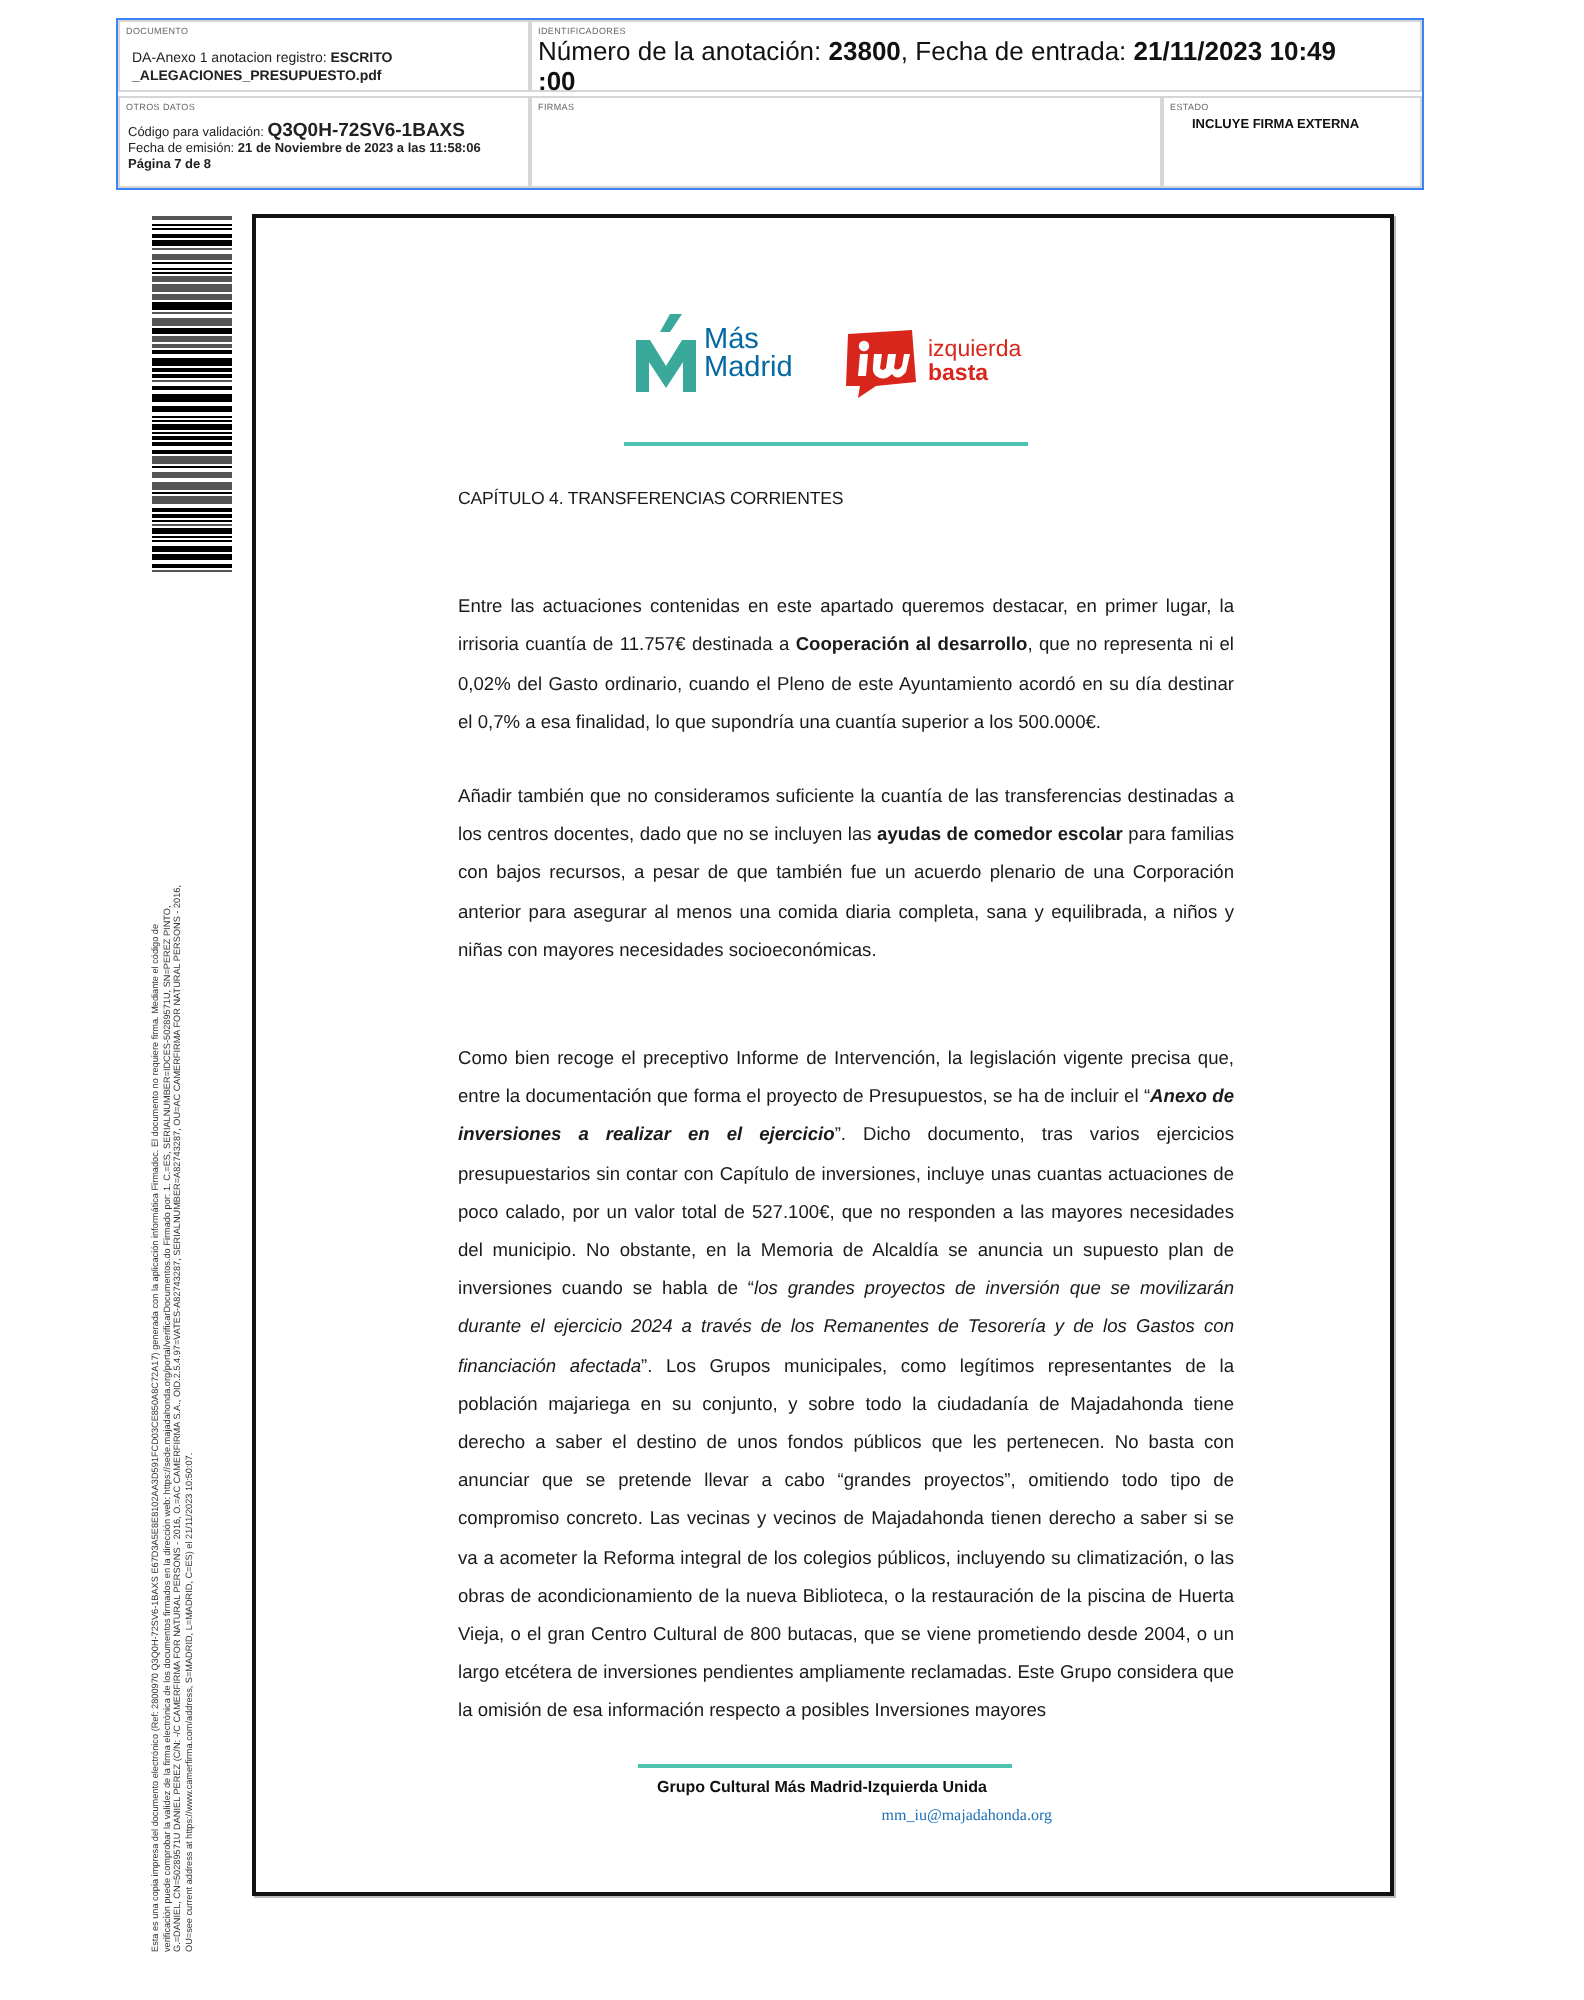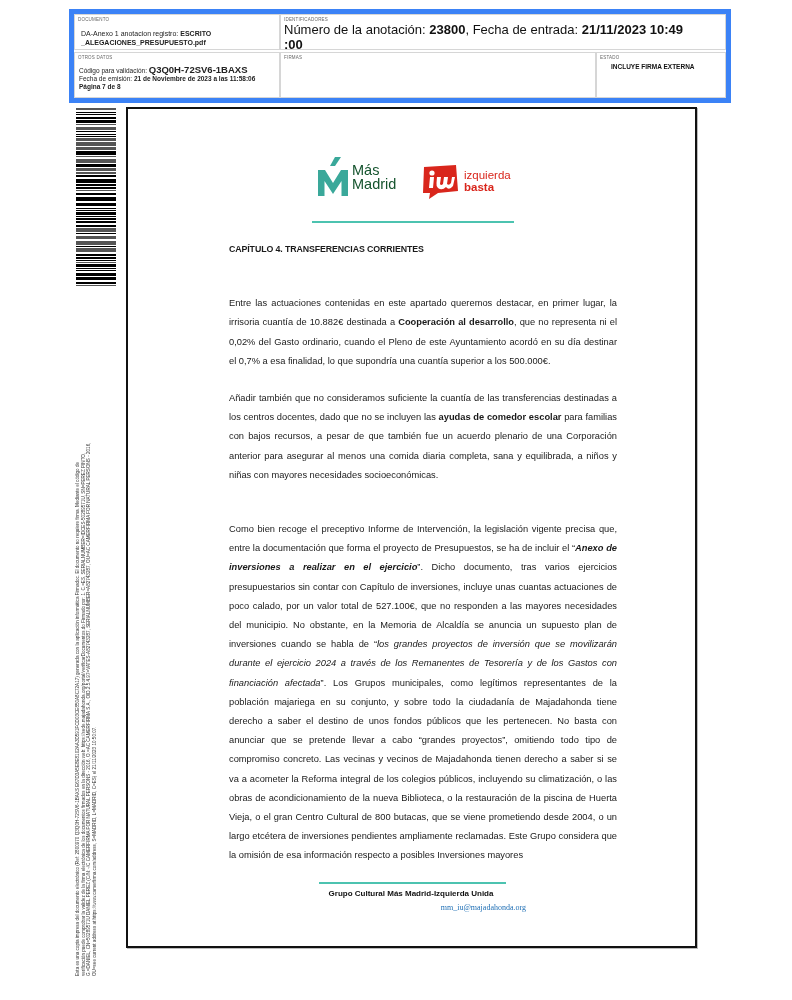--- a/index.html
+++ b/index.html
@@ -1,19 +1,19 @@
 <!DOCTYPE html>
 <html><head>
 <meta charset="utf-8">
 <style>
   html, body { margin: 0; padding: 0; background: #ffffff; }
   body { width: 792px; height: 1000px; position: relative; overflow: hidden; font-family: "Liberation Sans", sans-serif; color: #000; }
 
   
-  .hdr { position: absolute; left: 69px; top: 9px; width: 652px; height: 84px; border: 5px solid #3b82f6; }
+  .hdr { position: absolute; left: 58px; top: 9px; width: 652px; height: 84px; border: 1px solid #3b82f6; }
   .hcell { position: absolute; border: 1px solid #d6d6d6; box-sizing: border-box; }
   .c-doc { left: 0; top: 0; width: 206px; height: 36px; }
   .c-ids { left: 206px; top: 0; width: 446px; height: 36px; }
   .c-otros { left: 0; top: 38px; width: 206px; height: 46px; }
   .c-firmas { left: 206px; top: 38px; width: 316px; height: 46px; }
   .c-estado { left: 522px; top: 38px; width: 130px; height: 46px; }
   .hlabel { position: absolute; left: 3px; top: 2px; font-size: 4.5px; color: #666; letter-spacing: 0.2px; text-transform: uppercase; }
   .docname { position: absolute; left: 6px; top: 14px; font-size: 7px; line-height: 9px; color: #222; }
   .docname b { font-weight: bold; }
   .ids-text { position: absolute; left: 3px; top: 7px; font-size: 13px; line-height: 15px; color: #111; width: 430px; }
@@ -29,29 +29,29 @@
 
   
   .sidetext { position: absolute; left: 75px; top: 976px; width: 690px; transform: rotate(-90deg); transform-origin: 0 0; font-size: 4.6px; line-height: 5.6px; color: #333; white-space: nowrap; }
 
   
   .pageframe { position: absolute; left: 126px; top: 107px; width: 571px; height: 841px; border: 2px solid #111; box-sizing: border-box; background: #fff; box-shadow: 1px 1px 0 #bbb; }
 
   
   .logo-mm { position: absolute; left: 316px; top: 157px; width: 92px; height: 45px; }
   .logo-iu { position: absolute; left: 420px; top: 164px; width: 100px; height: 36px; text-decoration: underline; }
-  .mm-text { position: absolute; left: 36px; top: 6px; font-size: 14.5px; line-height: 14px; color: #14532d; font-family: "Liberation Sans", sans-serif; }
+  .mm-text { position: absolute; left: 36px; top: 6px; font-size: 14.5px; line-height: 14px; color: #0369a1; font-family: "Liberation Sans", sans-serif; }
   .iu-text { position: absolute; left: 44px; top: 5px; font-size: 11.5px; line-height: 12px; color: #d9261c; font-family: "Liberation Sans", sans-serif; }
   .iu-text .b { font-weight: bold; }
   .rule-top { position: absolute; left: 312px; top: 221px; width: 202px; height: 2px; background: #4cc3b0; }
 
   
   .content { position: absolute; left: 229px; top: 240px; width: 388px; font-family: "Liberation Sans", sans-serif; font-size: 9.3px; line-height: 19.2px; color: #1a1a1a; text-align: justify; }
   .content p { margin: 0; }
-  .heading { font-weight: bold; font-size: 8.8px; letter-spacing: -0.1px; }
+  .heading { font-weight: normal; font-size: 8.8px; letter-spacing: -0.1px; }
   .gap-a { height: 17px; }
   .gap-b { height: 18px; }
   .content b { font-weight: bold; }
   .content i { font-style: italic; }
 
   
   .rule-bottom { position: absolute; left: 319px; top: 882px; width: 187px; height: 2px; background: #4cc3b0; }
   .foot-group { position: absolute; left: 280px; top: 889px; width: 262px; text-align: center; font-size: 8px; font-weight: bold; color: #111; }
   .foot-email { position: absolute; left: 264px; top: 903px; width: 262px; text-align: right; font-size: 8px; color: #1f6fb5; font-family: Liberation Serif, serif; }
 </style>
@@ -176,21 +176,21 @@
     <div class="b">basta</div>
   </div>
 </div>
 
 <div class="rule-top"></div>
 
 <div class="content">
   <p class="heading">CAPÍTULO 4. TRANSFERENCIAS CORRIENTES</p>
   <div class="gap-a"></div>
   <div class="gap-b"></div>
-  <p><span>Entre las actuaciones contenidas en este apartado queremos destacar, en primer lugar, la irrisoria cuantía de 10.882€ destinada a </span><b>Cooperación al desarrollo</b><span>, que no representa ni el 0,02% del Gasto ordinario, cuando el Pleno de este Ayuntamiento acordó en su día destinar el 0,7% a esa finalidad, lo que supondría una cuantía superior a los 500.000€.</span></p>
+  <p><span>Entre las actuaciones contenidas en este apartado queremos destacar, en primer lugar, la irrisoria cuantía de 11.757€ destinada a </span><b>Cooperación al desarrollo</b><span>, que no representa ni el 0,02% del Gasto ordinario, cuando el Pleno de este Ayuntamiento acordó en su día destinar el 0,7% a esa finalidad, lo que supondría una cuantía superior a los 500.000€.</span></p>
   <div class="gap-b"></div>
   <p><span>Añadir también que no consideramos suficiente la cuantía de las transferencias destinadas a los centros docentes, dado que no se incluyen las </span><b>ayudas de comedor escolar</b><span> para familias con bajos recursos, a pesar de que también fue un acuerdo plenario de una Corporación anterior para asegurar al menos una comida diaria completa, sana y equilibrada, a niños y niñas con mayores necesidades socioeconómicas.</span></p>
   <div class="gap-b"></div>
   <div class="gap-a"></div>
   <p><span>Como bien recoge el preceptivo Informe de Intervención, la legislación vigente precisa que, entre la documentación que forma el proyecto de Presupuestos, se ha de incluir el “</span><b><i>Anexo de inversiones a realizar en el ejercicio</i></b><span>”. Dicho documento, tras varios ejercicios presupuestarios sin contar con Capítulo de inversiones, incluye unas cuantas actuaciones de poco calado, por un valor total de 527.100€, que no responden a las mayores necesidades del municipio. No obstante, en la Memoria de Alcaldía se anuncia un supuesto plan de inversiones cuando se habla de “</span><i>los grandes proyectos de inversión que se movilizarán durante el ejercicio 2024 a través de los Remanentes de Tesorería y de los Gastos con financiación afectada</i><span>”. Los Grupos municipales, como legítimos representantes de la población majariega en su conjunto, y sobre todo la ciudadanía de Majadahonda tiene derecho a saber el destino de unos fondos públicos que les pertenecen. No basta con anunciar que se pretende llevar a cabo “grandes proyectos”, omitiendo todo tipo de compromiso concreto. Las vecinas y vecinos de Majadahonda tienen derecho a saber si se va a acometer la Reforma integral de los colegios públicos, incluyendo su climatización, o las obras de acondicionamiento de la nueva Biblioteca, o la restauración de la piscina de Huerta Vieja, o el gran Centro Cultural de 800 butacas, que se viene prometiendo desde 2004, o un largo etcétera de inversiones pendientes ampliamente reclamadas. Este Grupo considera que la omisión de esa información respecto a posibles Inversiones mayores</span></p>
 </div>
 
 <div class="rule-bottom"></div>
 <div class="foot-group">Grupo Cultural Más Madrid-Izquierda Unida</div>
 <div class="foot-email">mm_iu@majadahonda.org</div>

